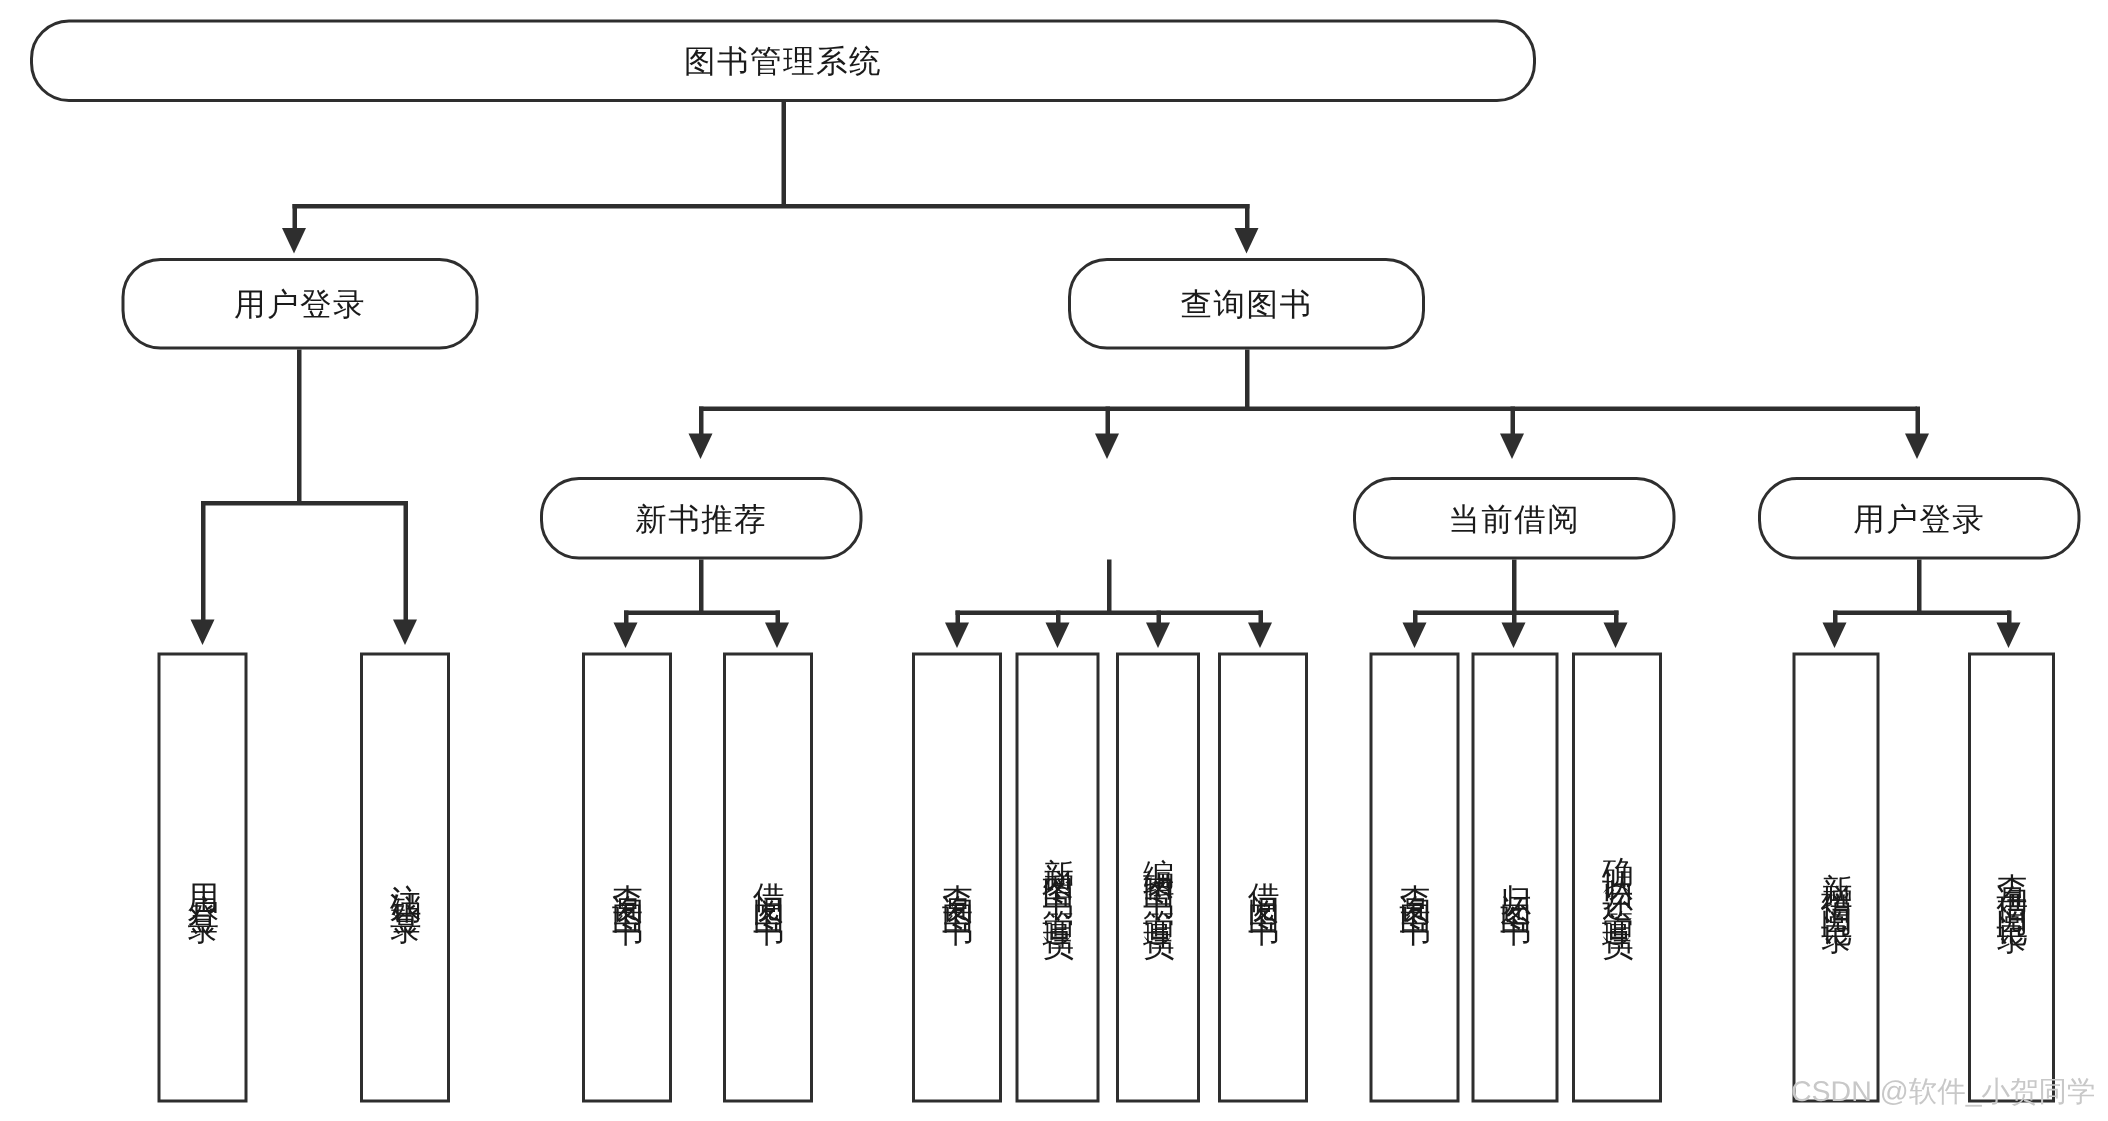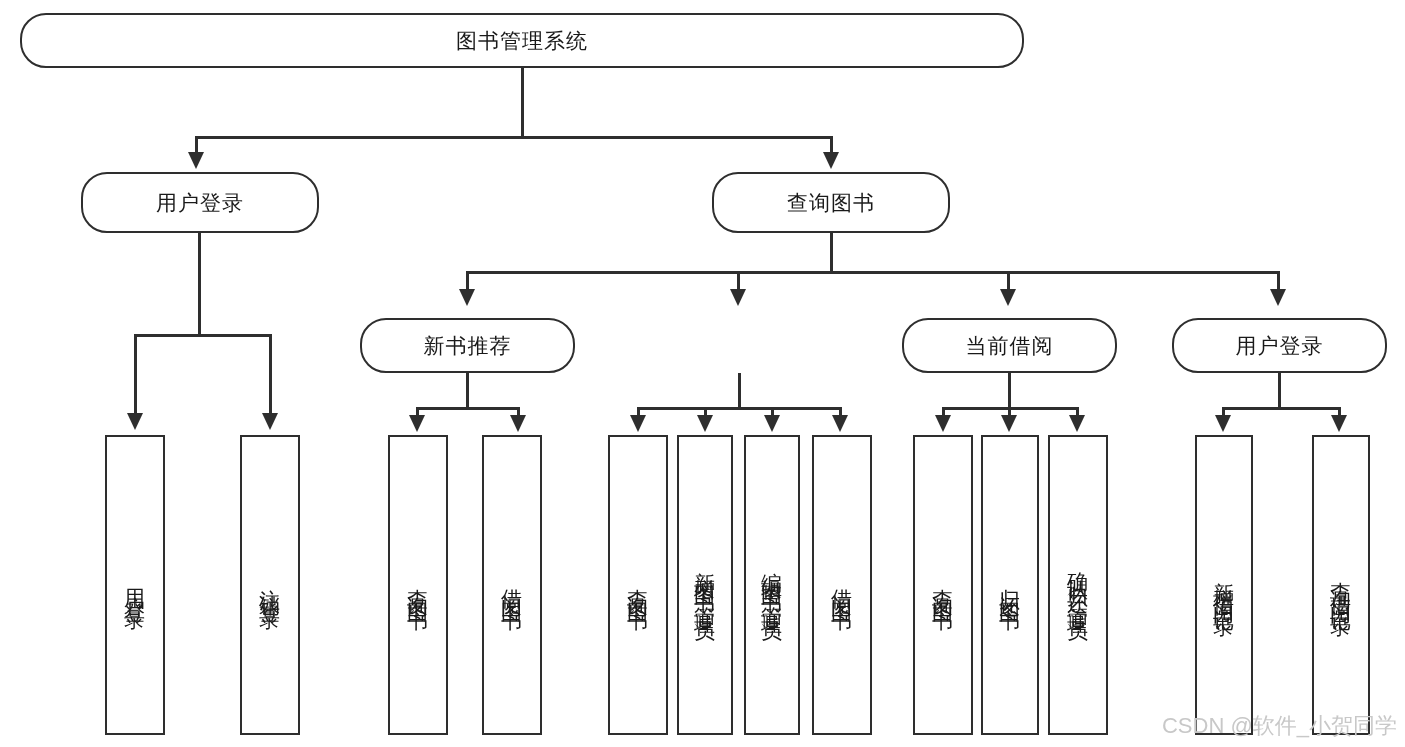--- a/index.html
+++ b/index.html
@@ -53,21 +53,21 @@
     width: 0;
     height: 0;
     border-left: 8px solid transparent;
     border-right: 8px solid transparent;
     border-top: 17px solid #2e2e2e;
   }
   #watermark {
     position: absolute;
     right: 8px;
     bottom: 6px;
-    font-size: 22px;
+    font-size: 19px;
     color: #c8c8c8;
     white-space: nowrap;
     font-family: "Liberation Sans", "DejaVu Sans", sans-serif;
   }
 </style>
 </head>
 <body>
 
 <div id="canvas">
 

